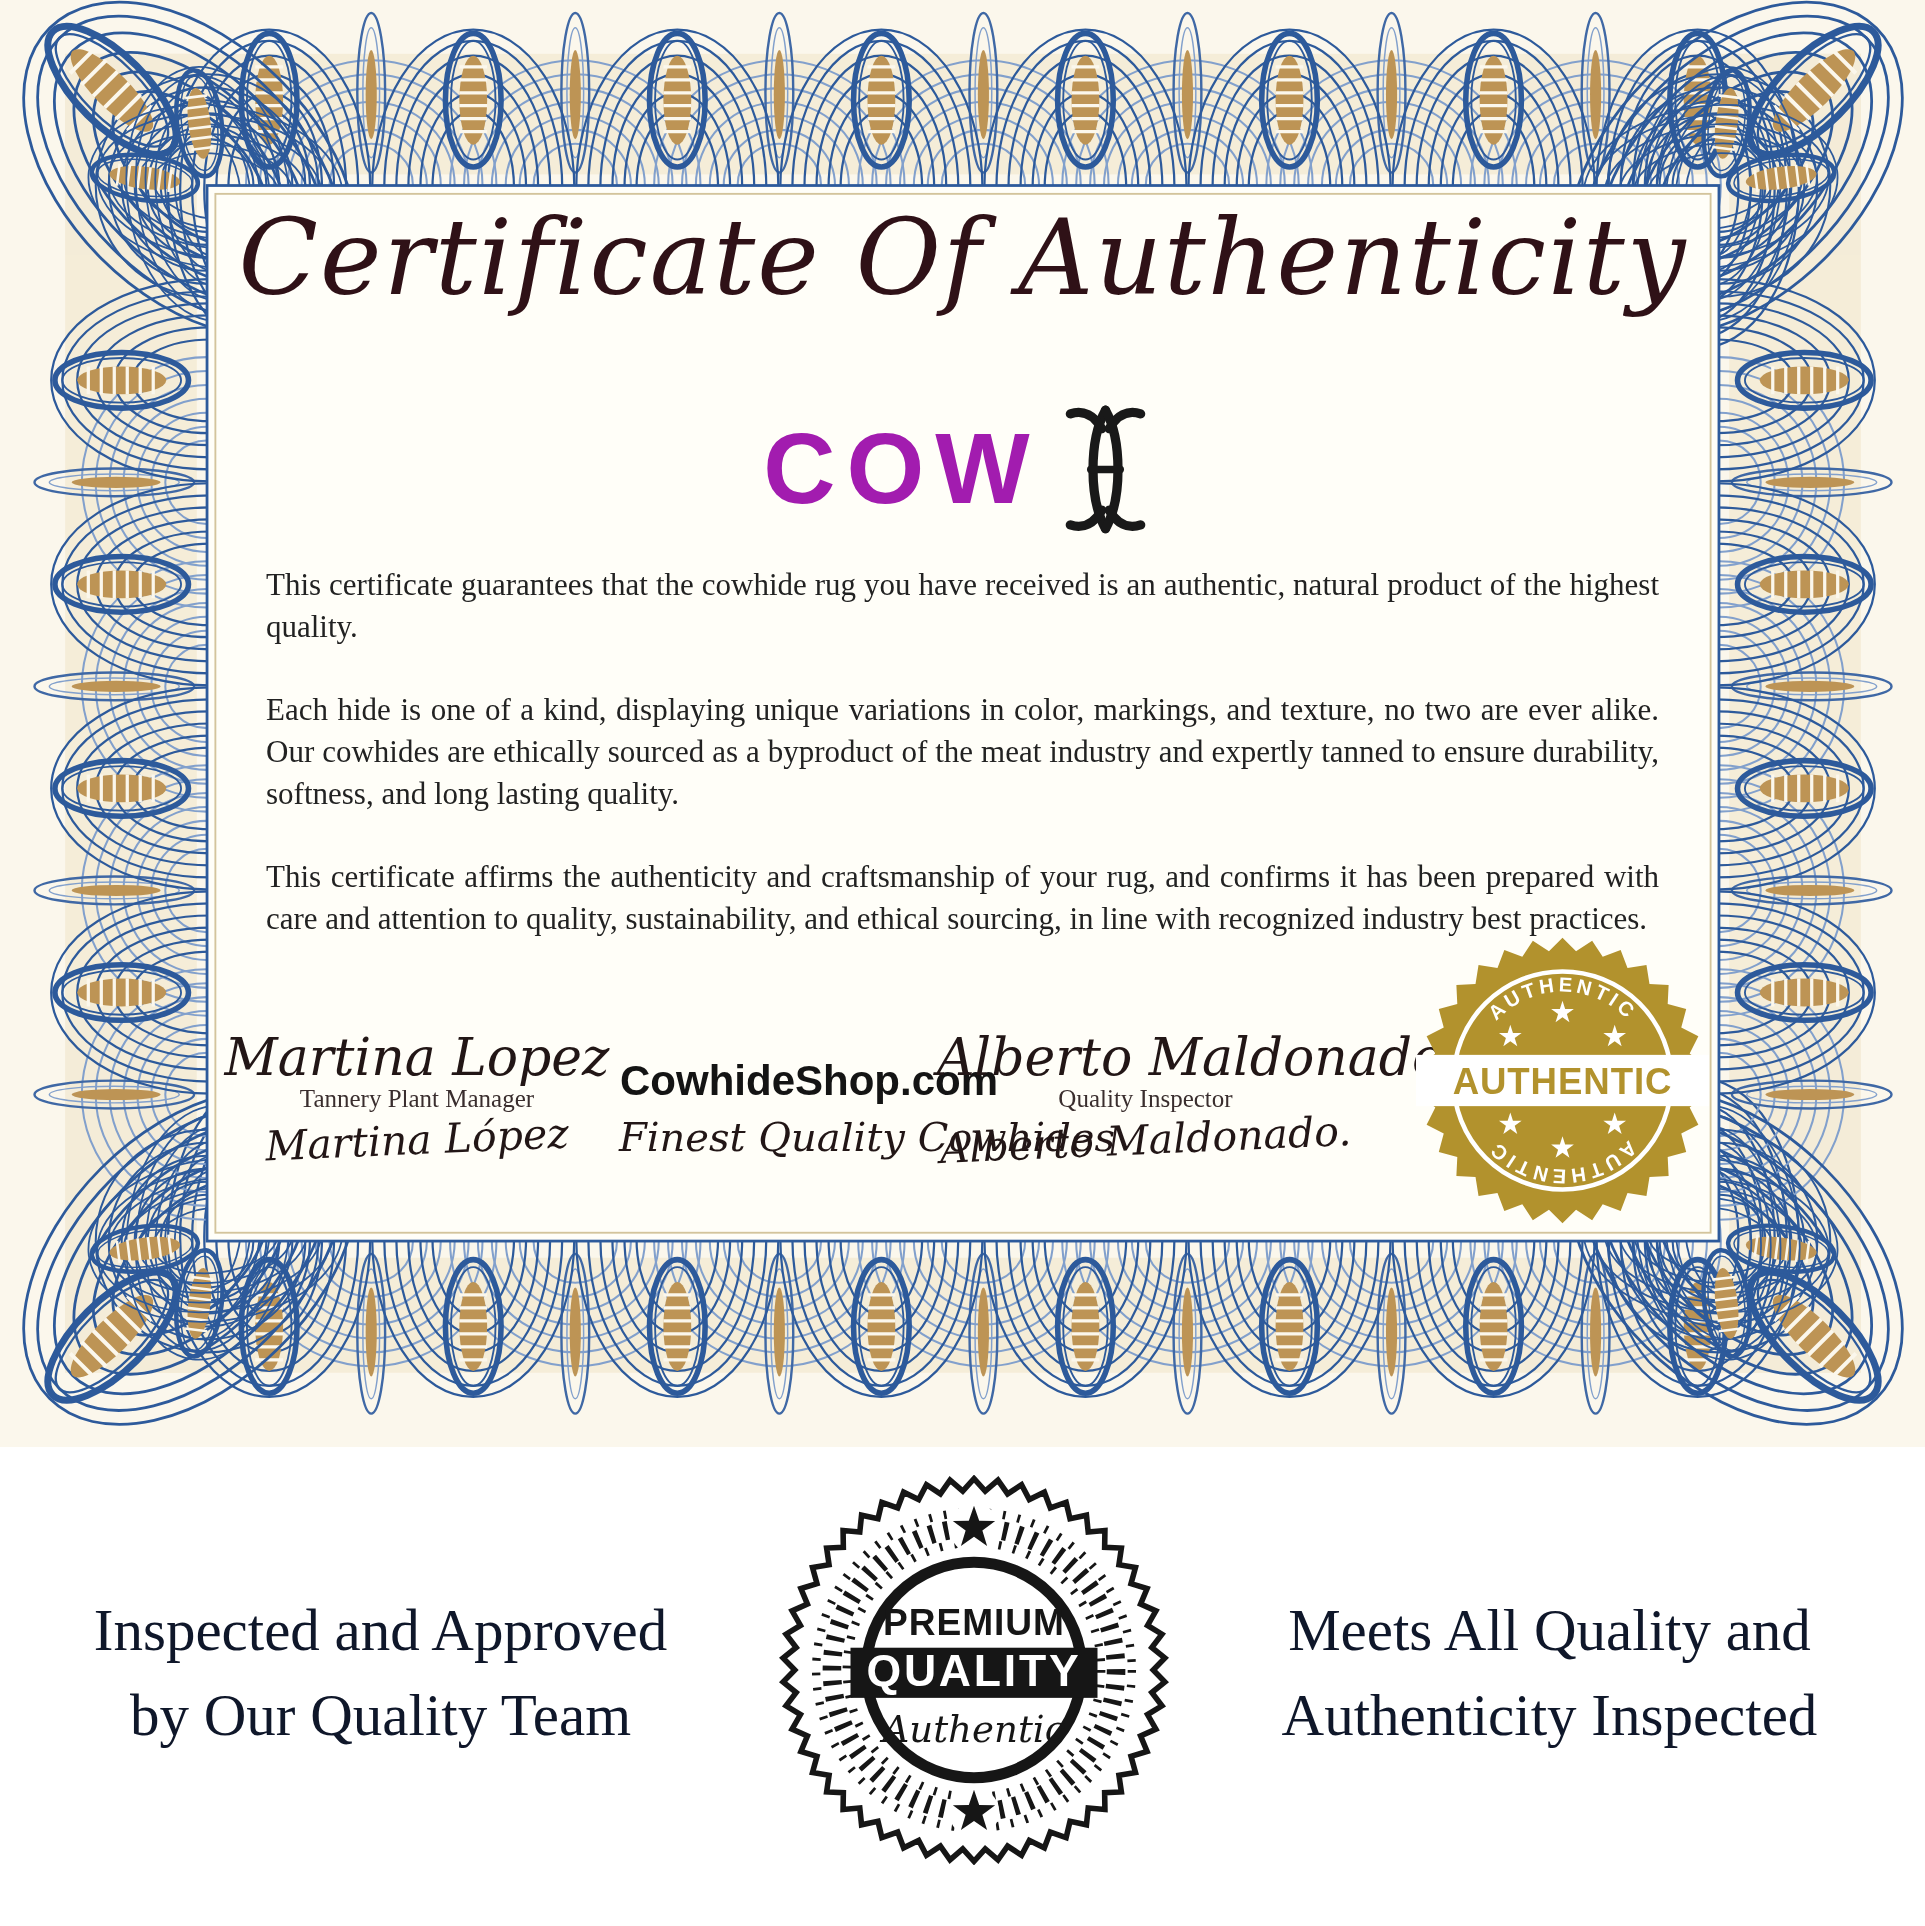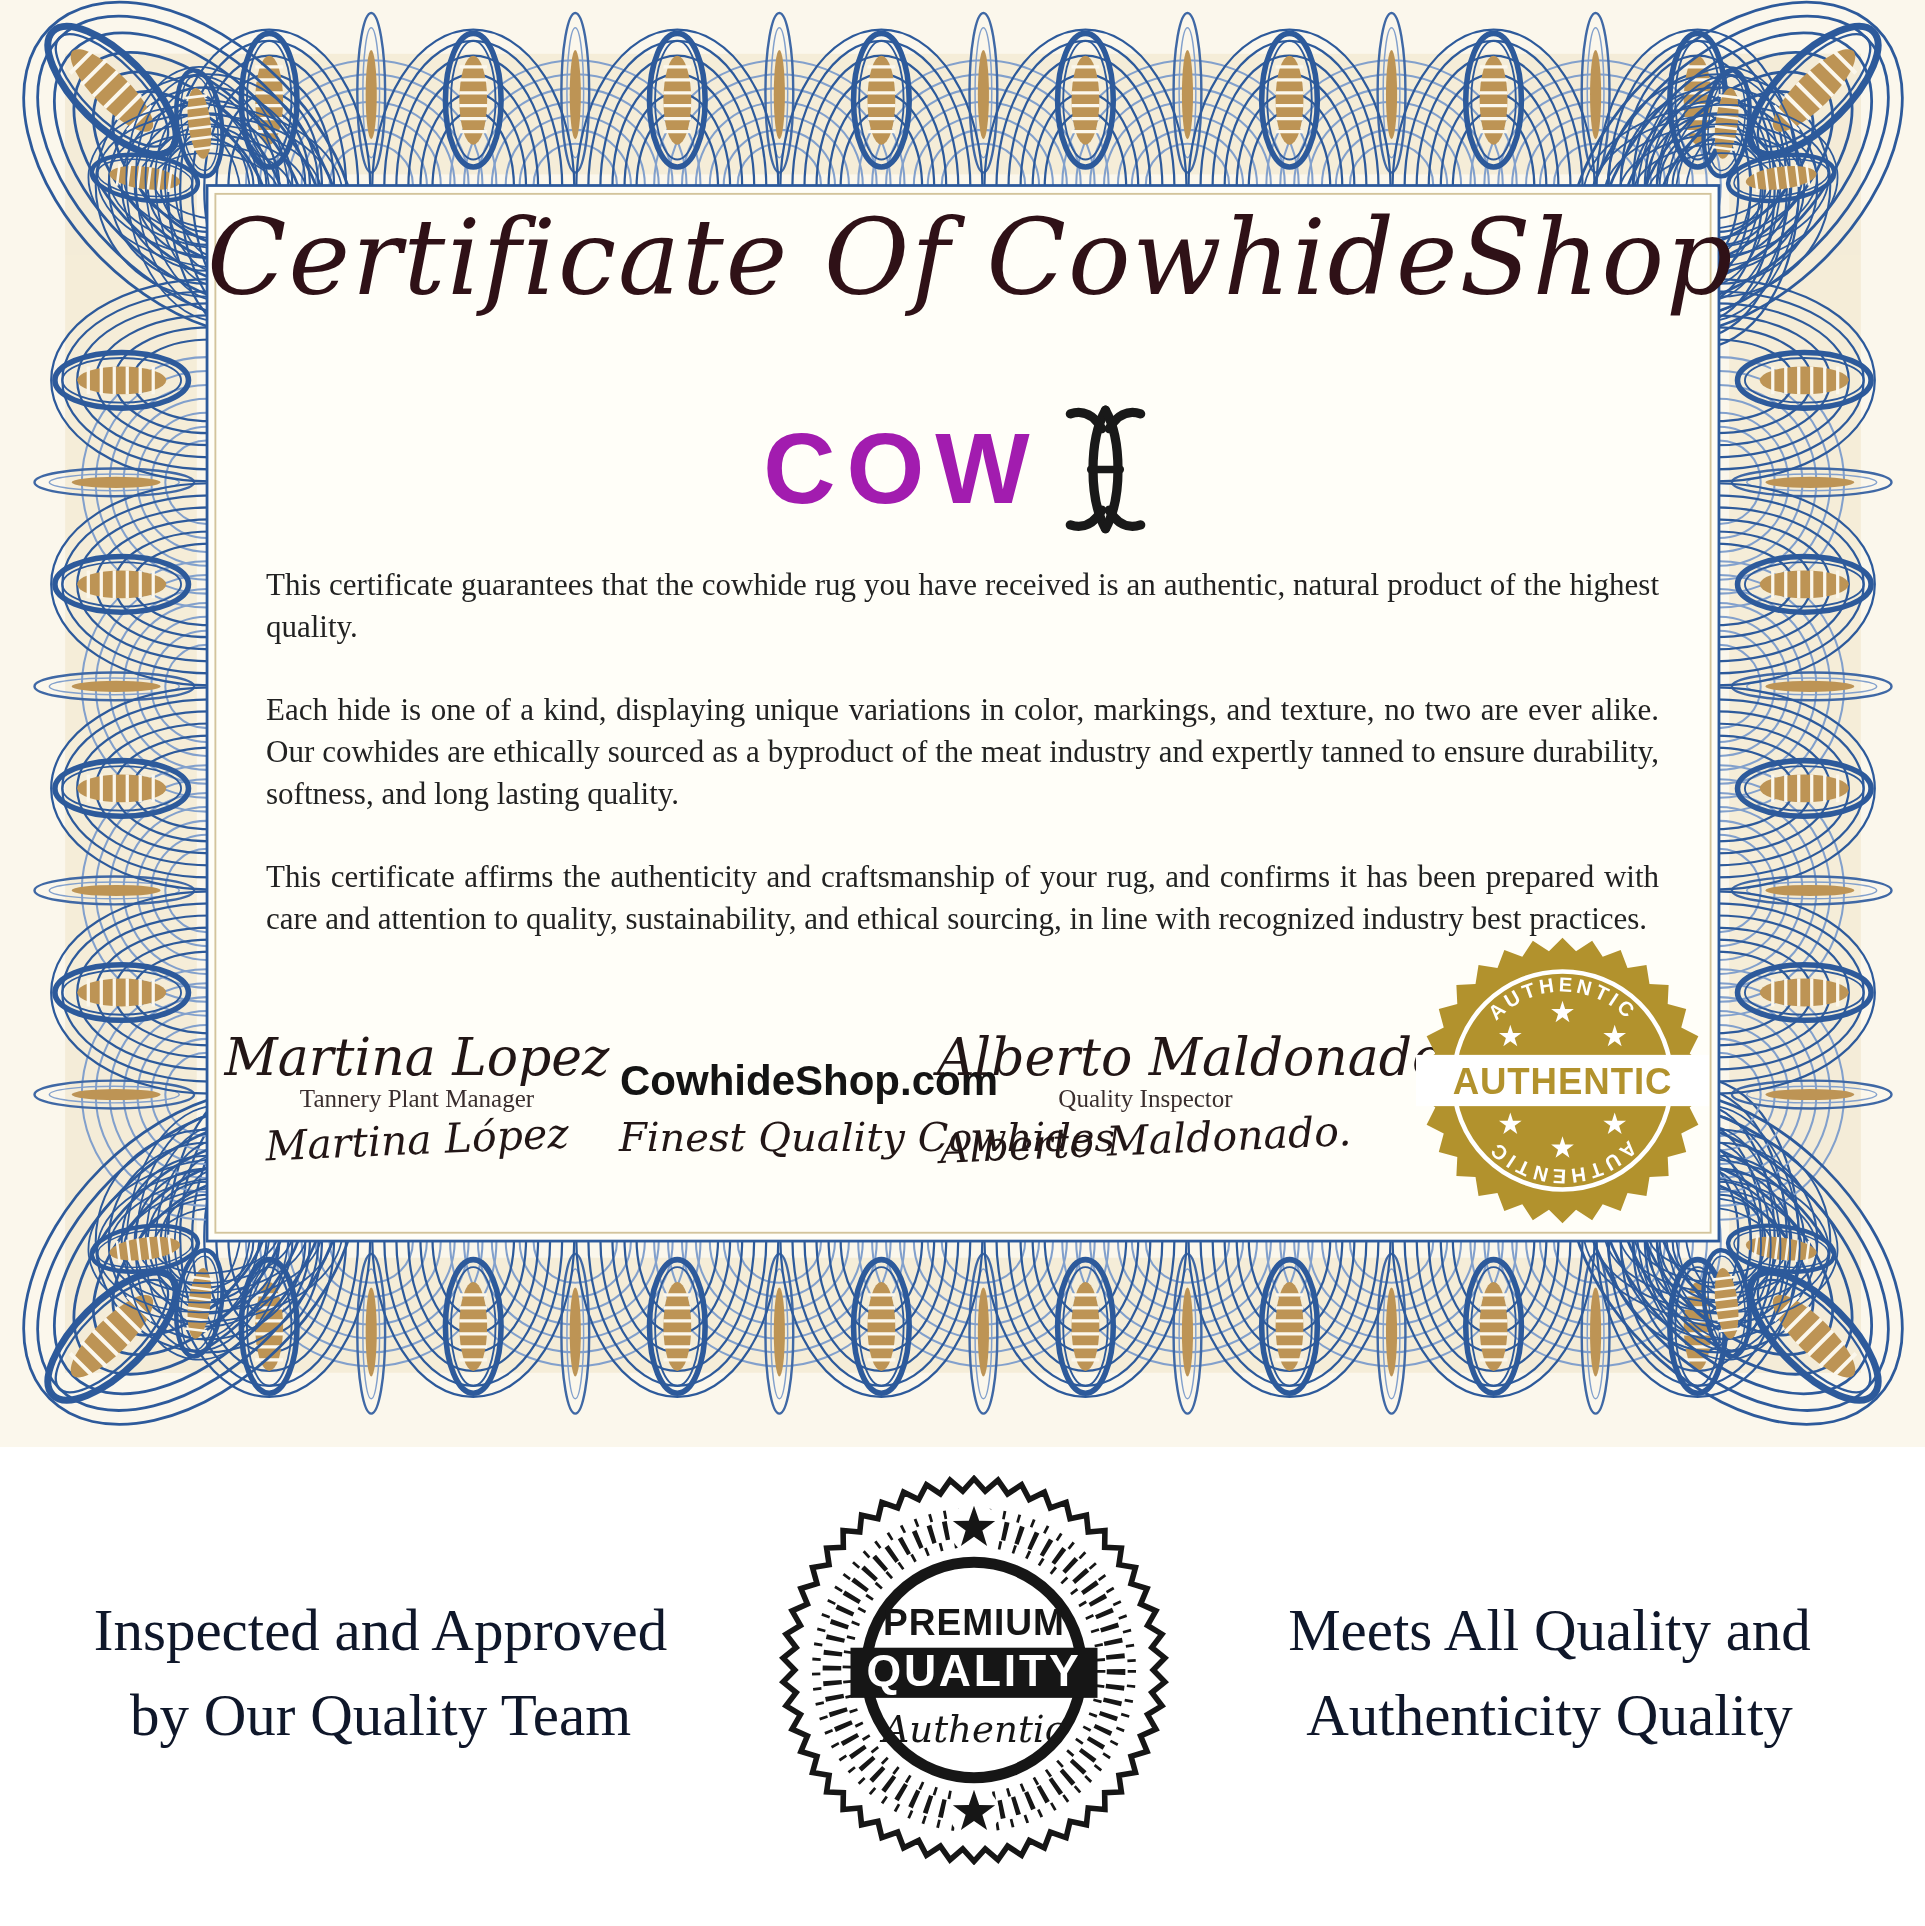--- a/index.html
+++ b/index.html
@@ -153,21 +153,21 @@
 
       <use href="#cornerCluster" transform="translate(223,200) rotate(-45)"></use>
       <use href="#cornerCluster" transform="translate(1853,200) rotate(45)"></use>
       <use href="#cornerCluster" transform="translate(223,1338) rotate(-135)"></use>
       <use href="#cornerCluster" transform="translate(1853,1338) rotate(135)"></use>
 
       <rect x="223" y="200" width="1630" height="1138" fill="#fffef8" stroke="#2d5a9b" stroke-width="3"></rect>
       <rect x="232" y="209" width="1612" height="1120" fill="none" stroke="#d3c49c" stroke-width="2"></rect>
     </svg>
 
-    <div class="title">Certificate Of CowhideShop</div>
+    <div class="title">Certificate Of Authenticity</div>
 
     <div class="logo-row">
       <span class="logo-text">COW</span>
       <svg class="hide-mark" viewBox="0 0 120 150" xmlns="http://www.w3.org/2000/svg">
         <g fill="none" stroke="#191919" stroke-width="10" stroke-linecap="round">
           <path d="M 60,12 C 42,44 42,108 60,140"></path>
           <path d="M 60,12 C 78,44 78,108 60,140"></path>
           <path d="M 22,16 C 36,11 48,18 56,32"></path>
           <path d="M 98,16 C 84,11 72,18 64,32"></path>
           <path d="M 22,136 C 36,141 48,134 56,120"></path>
@@ -236,17 +236,17 @@
     <polygon fill="#161616" points="210.0,339.0 215.6,355.3 232.8,355.6 219.0,365.9 224.1,382.4 210.0,372.5 195.9,382.4 201.0,365.9 187.2,355.6 204.4,355.3"></polygon>
     <circle cx="210" cy="210" r="116" fill="#ffffff" stroke="#161616" stroke-width="12"></circle>
     <text x="210" y="172" text-anchor="middle" font-family="Liberation Sans,sans-serif" font-weight="bold" font-size="40" letter-spacing="1" fill="#161616">PREMIUM</text>
     <rect x="77" y="186" width="266" height="54" fill="#161616"></rect>
     <text x="210" y="227" text-anchor="middle" font-family="Liberation Sans,sans-serif" font-weight="bold" font-size="48" letter-spacing="3" fill="#ffffff">QUALITY</text>
     <text x="210" y="288" text-anchor="middle" font-family="DejaVu Serif,serif" font-style="italic" font-size="40" fill="#161616">Authentic</text>
   </svg>
 
   <div class="footer-text footer-right">
     <div>Meets All Quality and</div>
-    <div>Authenticity Quality</div>
+    <div>Authenticity Inspected</div>
   </div>
 
 </div>
 
 
 </body></html>

